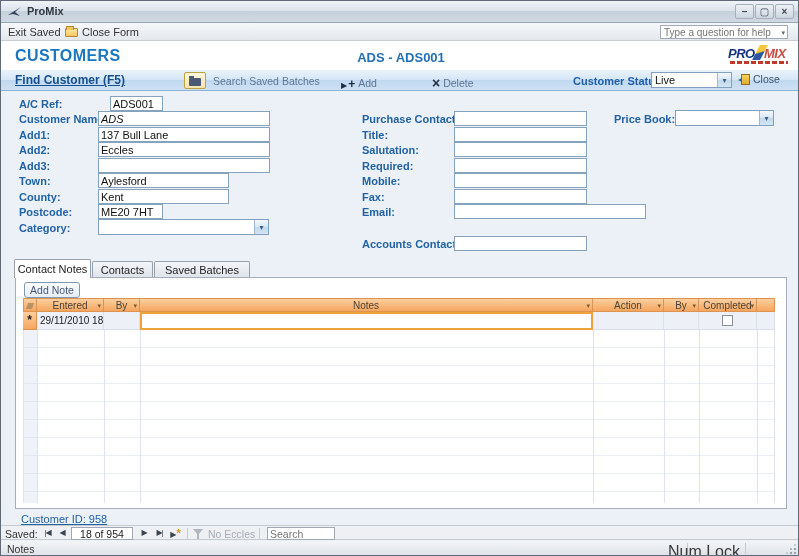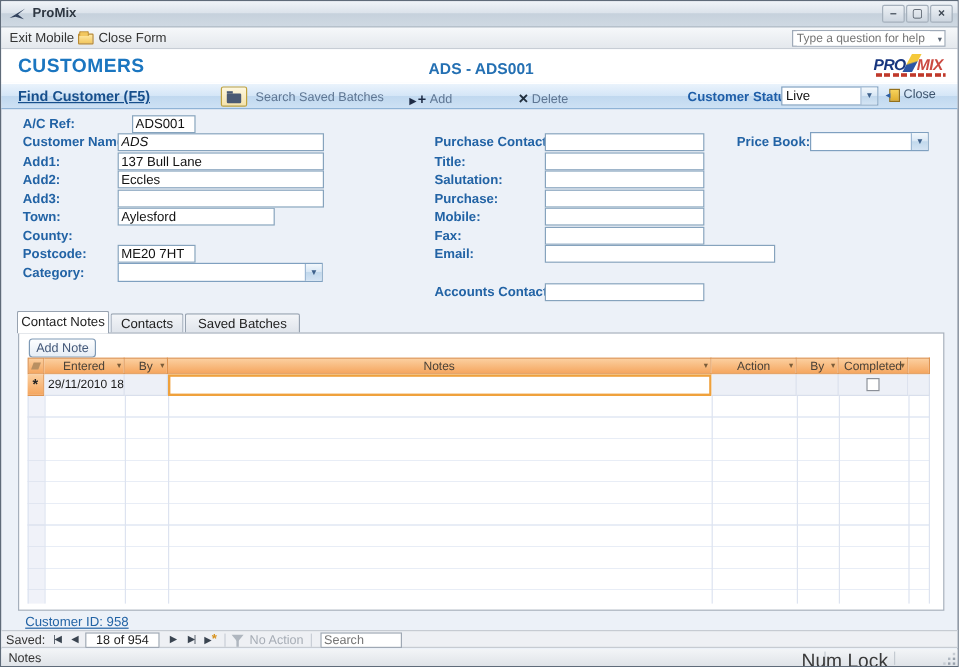--- a/index.html
+++ b/index.html
@@ -165,21 +165,21 @@
           <path d="M1 9 L14 1 L8 6 L13 10 L6 8 Z" fill="#33435E"></path>
         </svg>
     </span>
     <span class="win-title">ProMix</span>
     <span class="win-btn min" style="right:44px;"></span>
     <span class="win-btn max" style="right:24px;"></span>
     <span class="win-btn cls" style="right:4px;"></span>
   </div>
 
   <div class="menubar">
-    <span class="menu-item" style="left:4px;">Exit Mobile</span>
+    <span class="menu-item" style="left:4px;">Exit Saved</span>
     <span class="folder-ico" style="left:64px;"></span>
     <span class="menu-item" style="left:78px;">Close Form</span>
     <span class="help-box">
       <input placeholder="Type a question for help" style="">
       <span class="help-arrow">▾</span>
     </span>
   </div>
 
   <div class="header">
     <span class="page-title">CUSTOMERS</span>
@@ -224,35 +224,36 @@
   <input class="inp" style="left: 97px; top: 110px; width: 172px; font-style: italic;" value="ADS">
   <span class="lbl" style="left:18px;top:128px;">Add1:</span>
   <input class="inp" style="left: 97px; top: 126px; width: 172px;" value="137 Bull Lane">
   <span class="lbl" style="left:18px;top:143px;">Add2:</span>
   <input class="inp" style="left: 97px; top: 141px; width: 172px;" value="Eccles">
   <span class="lbl" style="left:18px;top:159px;">Add3:</span>
   <input class="inp" style="left: 97px; top: 157px; width: 172px;" value="">
   <span class="lbl" style="left:18px;top:174px;">Town:</span>
   <input class="inp" style="left: 97px; top: 172px; width: 131px;" value="Aylesford">
   <span class="lbl" style="left:18px;top:190px;">County:</span>
+  <input class="inp" style="left: 97px; top: 188px; width: 131px;" value="Kent">
   <span class="lbl" style="left:18px;top:205px;">Postcode:</span>
   <input class="inp" style="left: 97px; top: 203px; width: 65px;" value="ME20 7HT">
   <span class="lbl" style="left:18px;top:221px;">Category:</span>
   <span class="combo sel-combo" style="left:97px;top:218px;width:171px;">
     <span class="val"></span>
     <span class="btn"></span>
   </span>
 
   <span class="lbl" style="left:361px;top:112px;">Purchase Contact:</span>
   <input class="inp" style="left: 453px; top: 110px; width: 133px;" value="">
   <span class="lbl" style="left:361px;top:128px;">Title:</span>
   <input class="inp" style="left: 453px; top: 126px; width: 133px;" value="">
   <span class="lbl" style="left:361px;top:143px;">Salutation:</span>
   <input class="inp" style="left: 453px; top: 141px; width: 133px;" value="">
-  <span class="lbl" style="left:361px;top:159px;">Purchase:</span>
+  <span class="lbl" style="left:361px;top:159px;">Required:</span>
   <input class="inp" style="left: 453px; top: 157px; width: 133px;" value="">
   <span class="lbl" style="left:361px;top:174px;">Mobile:</span>
   <input class="inp" style="left: 453px; top: 172px; width: 133px;" value="">
   <span class="lbl" style="left:361px;top:190px;">Fax:</span>
   <input class="inp" style="left: 453px; top: 188px; width: 133px;" value="">
   <span class="lbl" style="left:361px;top:205px;">Email:</span>
   <input class="inp" style="left: 453px; top: 203px; width: 192px;" value="">
   <span class="lbl" style="left:361px;top:237px;">Accounts Contact:</span>
   <input class="inp" style="left: 453px; top: 235px; width: 133px;" value="">
 
@@ -306,21 +307,21 @@
   <div class="recbar">
     <span class="txt" style="left:4px;">Saved:</span>
     <span class="navbtn first" style="left:40px;"></span>
     <span class="navbtn prev" style="left:55px;"></span>
     <input class="recbox" value="18 of 954" style="">
     <span class="navbtn next" style="left:137px;"></span>
     <span class="navbtn last" style="left:152px;"></span>
     <span class="navbtn newrec" style="left:168px;"></span>
     <span class="vsep" style="left:186px;"></span>
     <span class="funnel"></span>
-    <span class="nofilter">No Action</span>
+    <span class="nofilter">No Eccles</span>
     <span class="vsep" style="left:258px;"></span>
     <input class="searchbox" placeholder="Search" style="">
   </div>
 
   <div class="statusbar">
     <span class="left">Notes</span>
     <span class="ssep" style="right:110px;"></span>
     <span class="numlock">Num Lock</span>
     <span class="ssep" style="right:52px;"></span>
     <span class="grip"></span>

